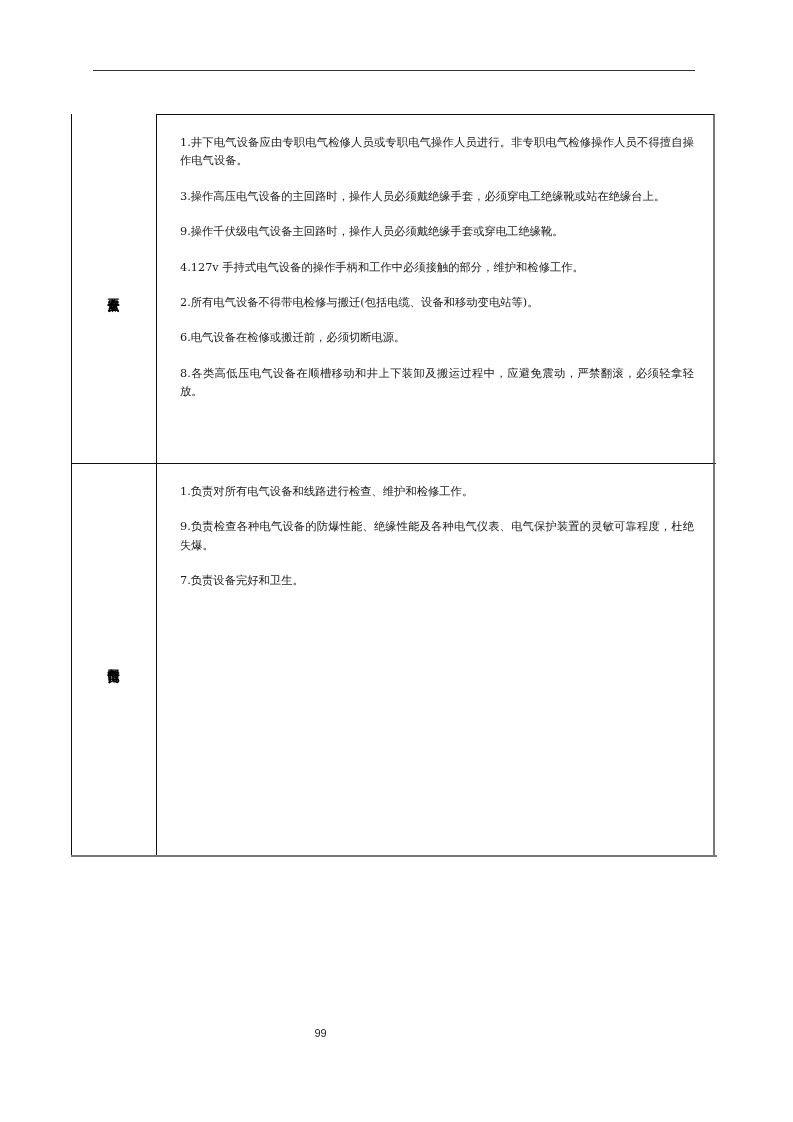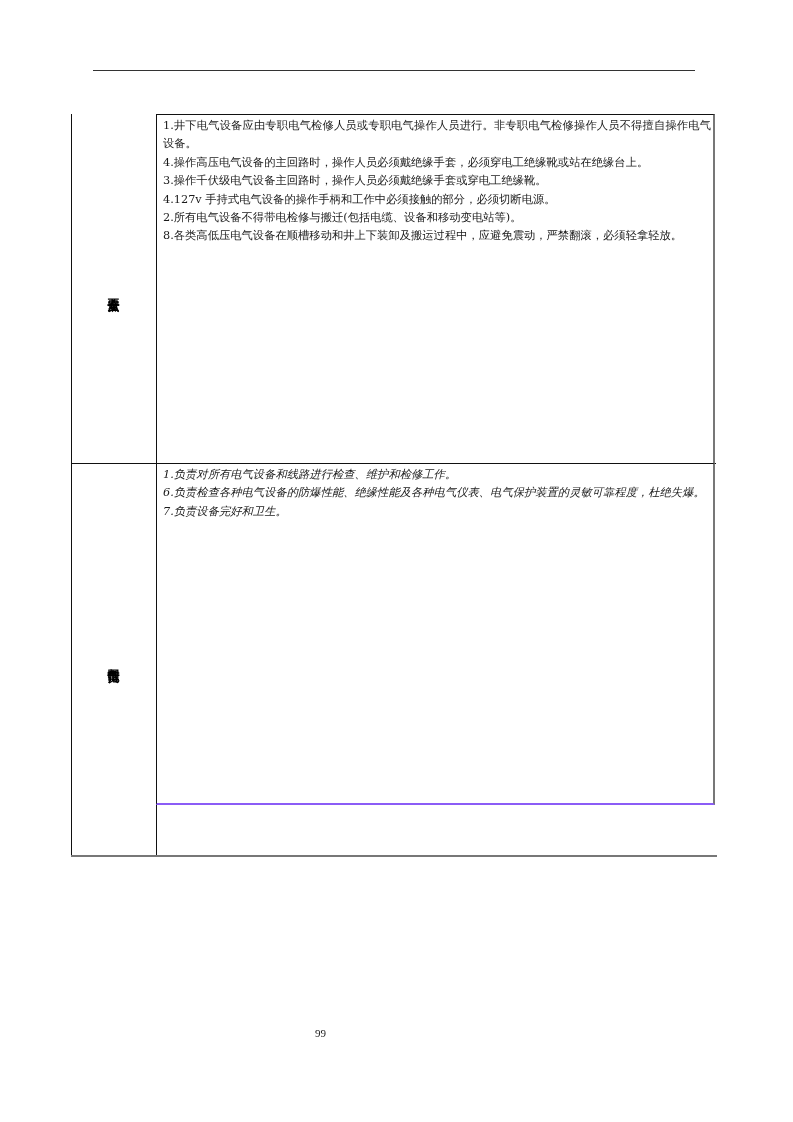--- a/index.html
+++ b/index.html
@@ -63,21 +63,21 @@
     .content-box {
       position: absolute;
       left: 85px;
       top: 0;
       width: 559px;
       border: 1px solid #111;
       border-right: 2px solid #777;
       box-sizing: border-box;
     }
     .row.safety .content-box { height: 350px; }
-    .row.duty .content-box { height: 342px; border-bottom: 2px solid #8b5cf6; font-style: italic; }
+    .row.duty .content-box { height: 394px; border-bottom: 2px solid #f97316; }
     .bottom-line {
       position: absolute;
       left: 0;
       top: 741px;
       width: 646px;
       border-top: 2px solid #777;
     }
     .label-cell {
       position: absolute;
       left: 0;
@@ -104,70 +104,71 @@
       top: 2px;
       width: 548px;
       font-size: 11.3px;
       line-height: 18.4px;
       color: #1a1a1a;
       margin: 0;
       padding: 0;
       list-style: none;
     }
     .items li {
-      margin: 0;
+      margin: 17px;
       padding: 0;
       text-align: justify;
     }
     .page-number {
       position: absolute;
       left: 0;
       top: 1027px;
       width: 641px;
       text-align: center;
-      font-family: Liberation Serif, serif;
+      font-family: Liberation Sans, sans-serif;
       font-size: 11px;
       color: #222;
     }
   </style>
 </head>
 <body>
 
 <div class="header-rule"></div>
 
 <div class="table">
   <div class="label-col-line-left"></div>
   <div class="label-col-line-mid"></div>
 
   <div class="row safety">
     <div class="label-cell">
       <span class="vlabel">安全要点</span>
     </div>
     <div class="content-box">
       <ul class="items">
         <li>1.井下电气设备应由专职电气检修人员或专职电气操作人员进行。非专职电气检修操作人员不得擅自操作电气设备。</li>
-        <li>4.操作高压电气设备的主回路时，操作人员必须戴绝缘手套，必须穿电工绝缘靴或站在绝缘台上。</li>
-        <li>3.操作千伏级电气设备主回路时，操作人员必须戴绝缘手套或穿电工绝缘靴。</li>
-        <li>4.127v 手持式电气设备的操作手柄和工作中必须接触的部分，必须切断电源。</li>
+        <li>3.操作高压电气设备的主回路时，操作人员必须戴绝缘手套，必须穿电工绝缘靴或站在绝缘台上。</li>
+        <li>9.操作千伏级电气设备主回路时，操作人员必须戴绝缘手套或穿电工绝缘靴。</li>
+        <li>4.127v 手持式电气设备的操作手柄和工作中必须接触的部分，维护和检修工作。</li>
         <li>2.所有电气设备不得带电检修与搬迁(包括电缆、设备和移动变电站等)。</li>
+        <li>6.电气设备在检修或搬迁前，必须切断电源。</li>
         <li>8.各类高低压电气设备在顺槽移动和井上下装卸及搬运过程中，应避免震动，严禁翻滚，必须轻拿轻放。</li>
       </ul>
     </div>
   </div>
 
   <div class="row-divider"></div>
 
   <div class="row duty">
     <div class="label-cell">
       <span class="vlabel">责任范围</span>
     </div>
     <div class="content-box">
       <ul class="items">
         <li>1.负责对所有电气设备和线路进行检查、维护和检修工作。</li>
-        <li>6.负责检查各种电气设备的防爆性能、绝缘性能及各种电气仪表、电气保护装置的灵敏可靠程度，杜绝失爆。</li>
+        <li>9.负责检查各种电气设备的防爆性能、绝缘性能及各种电气仪表、电气保护装置的灵敏可靠程度，杜绝失爆。</li>
         <li>7.负责设备完好和卫生。</li>
       </ul>
     </div>
   </div>
 
   <div class="bottom-line"></div>
 </div>
 
 <div class="page-number">99</div>
 

